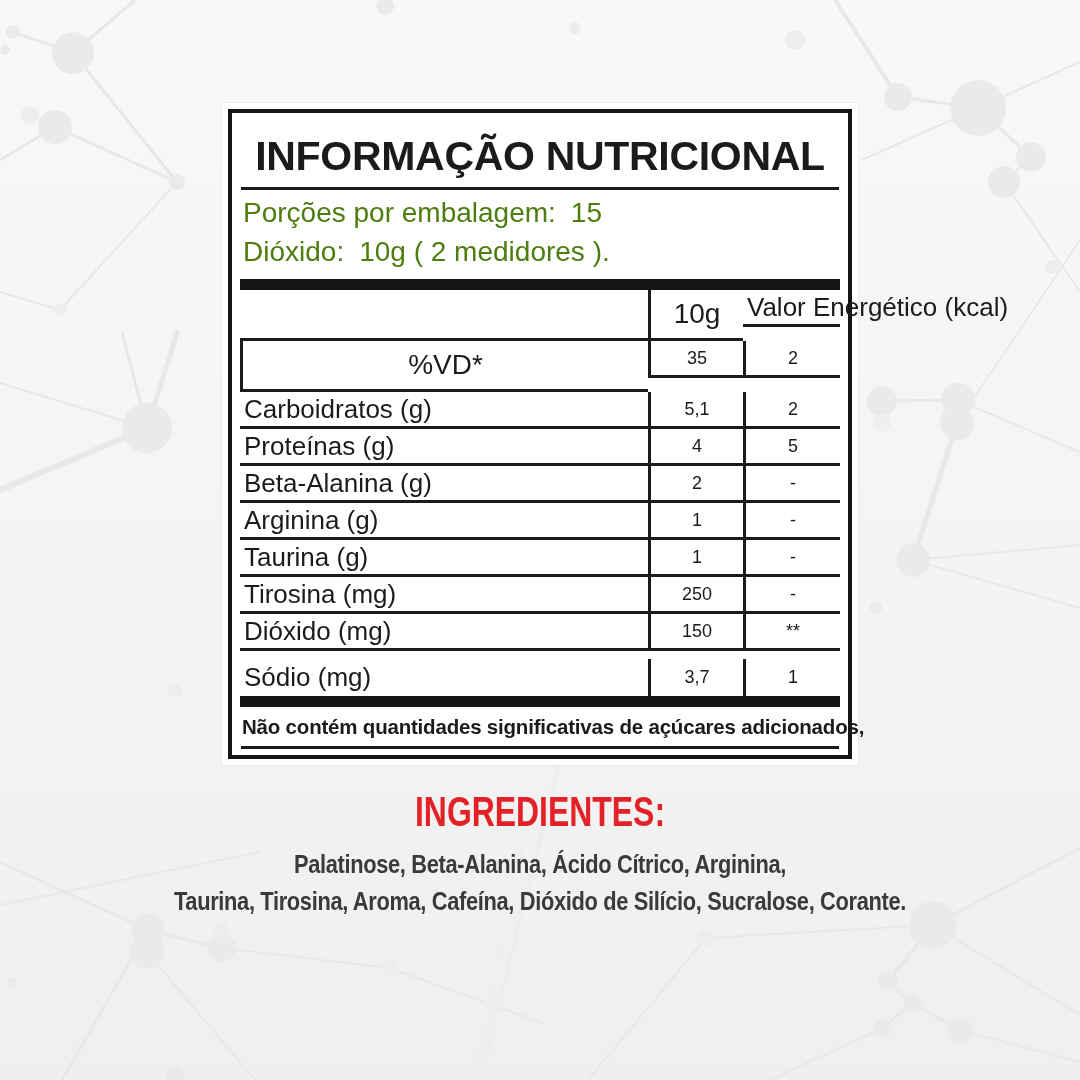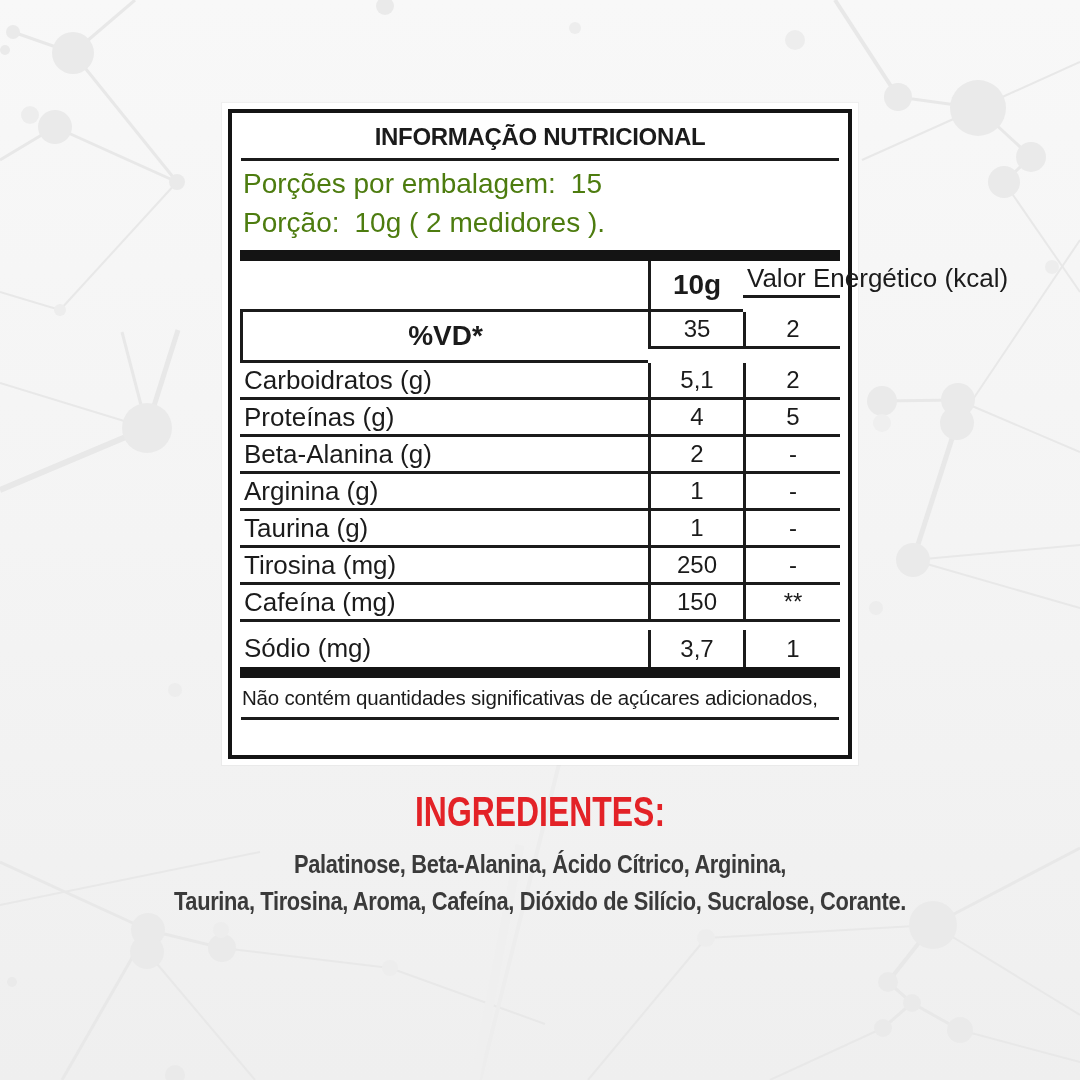--- a/index.html
+++ b/index.html
@@ -18,44 +18,44 @@
     position:absolute;left:222px;top:103px;width:636px;height:662px;
     background:#ffffff;box-sizing:border-box;padding:6px;
     box-shadow:0 0 0 1px rgba(0,0,0,0.03);
   }
   .label-inner{
     width:100%;height:100%;box-sizing:border-box;
     border:4px solid #141414;
     padding:0 8px;display:flex;flex-direction:column;color:#1b1b1b;
   }
   .lbl-title{
-    font-size:24px;font-weight:700;text-align:center;
-    padding:10px 0 7px 0;letter-spacing:-0.3px;color:#1b1b1b;
+    font-size:41px;font-weight:700;text-align:center;
+    padding:20px 0 7px 0;letter-spacing:-0.3px;color:#1b1b1b;
   }
   .rule{height:3px;background:#1b1b1b;margin:0 1px;}
   .serving-line{font-size:28px;padding:7px 0 0 3px;color:#4d7c0f;white-space:nowrap;}
   .serving-line .val{margin-left:15px;}
   .serving-line.portion{padding-bottom:9px;}
   .thick-bar{height:11px;background:#141414;}
   .thick-bar.top{margin-top:2px;}
 
   
   .ntable{display:grid;grid-template-columns:1fr 95px 97px;}
   .cell{
     box-sizing:border-box;display:flex;align-items:center;
     border-bottom:3px solid #1b1b1b;color:#1b1b1b;
   }
-  .cell.hd{height:51px;font-weight:700;font-size:28px;justify-content:center;text-align:center;}
+  .cell.hd{height:51px;font-weight:400;font-size:28px;justify-content:center;text-align:center;}
   .cell.name{height:37px;font-size:26px;justify-content:flex-start;padding-left:4px;white-space:nowrap;}
-  .cell.val{height:37px;font-size:24px;justify-content:center;}
+  .cell.val{height:37px;font-size:18px;justify-content:center;}
   .vline{border-left:3px solid #1b1b1b;}
   .nb{border-bottom:none !important;margin-top:8px;}
 
   
-  .note{font-size:20.5px;line-height:25px;padding:7px 0 7px 2px;letter-spacing:-0.2px;white-space:nowrap;}
+  .note{font-size:20.5px;line-height:25px;padding:7px 0 7px 2px;letter-spacing:-0.2px;white-space:nowrap;font-weight:bold;}
   .footnotes{font-size:23px;line-height:29px;padding:6px 0 0 2px;white-space:nowrap;}
   .caps-condensed{
     display:inline-block;transform:scaleX(0.80);transform-origin:0 70%;
     letter-spacing:0px;white-space:nowrap;
   }
 
   
   .ingredients{position:absolute;left:0;top:788px;width:1080px;text-align:center;}
   .ing-heading{
     color:#e32227;font-size:42px;font-weight:800;
@@ -160,21 +160,21 @@
   <div class="label-box">
     <div class="label-inner">
 
       <div class="lbl-title">INFORMAÇÃO NUTRICIONAL</div>
       <div class="rule"></div>
 
       <div class="serving-line">
         <span>Porções por embalagem:</span><span class="val">15</span>
       </div>
       <div class="serving-line portion">
-        <span>Porção:</span><span class="val">10g ( 2 medidores ).</span>
+        <span>Dióxido:</span><span class="val">10g ( 2 medidores ).</span>
       </div>
 
       <div class="thick-bar top"></div>
 
       <div class="ntable">
 
         <div class="cell hd"></div>
         <div class="cell hd vline">10g</div>
         <div class="cell name">Valor Energético (kcal)</div>
 
@@ -199,21 +199,21 @@
         <div class="cell val vline">-</div>
 
         <div class="cell name">Taurina (g)</div>
         <div class="cell val vline">1</div>
         <div class="cell val vline">-</div>
 
         <div class="cell name">Tirosina (mg)</div>
         <div class="cell val vline">250</div>
         <div class="cell val vline">-</div>
 
-        <div class="cell name">Cafeína (mg)</div>
+        <div class="cell name">Dióxido (mg)</div>
         <div class="cell val vline">150</div>
         <div class="cell val vline">**</div>
 
         <div class="cell name nb">Sódio (mg)</div>
         <div class="cell val vline nb">3,7</div>
         <div class="cell val vline nb">1</div>
       </div>
 
       <div class="thick-bar"></div>
 

